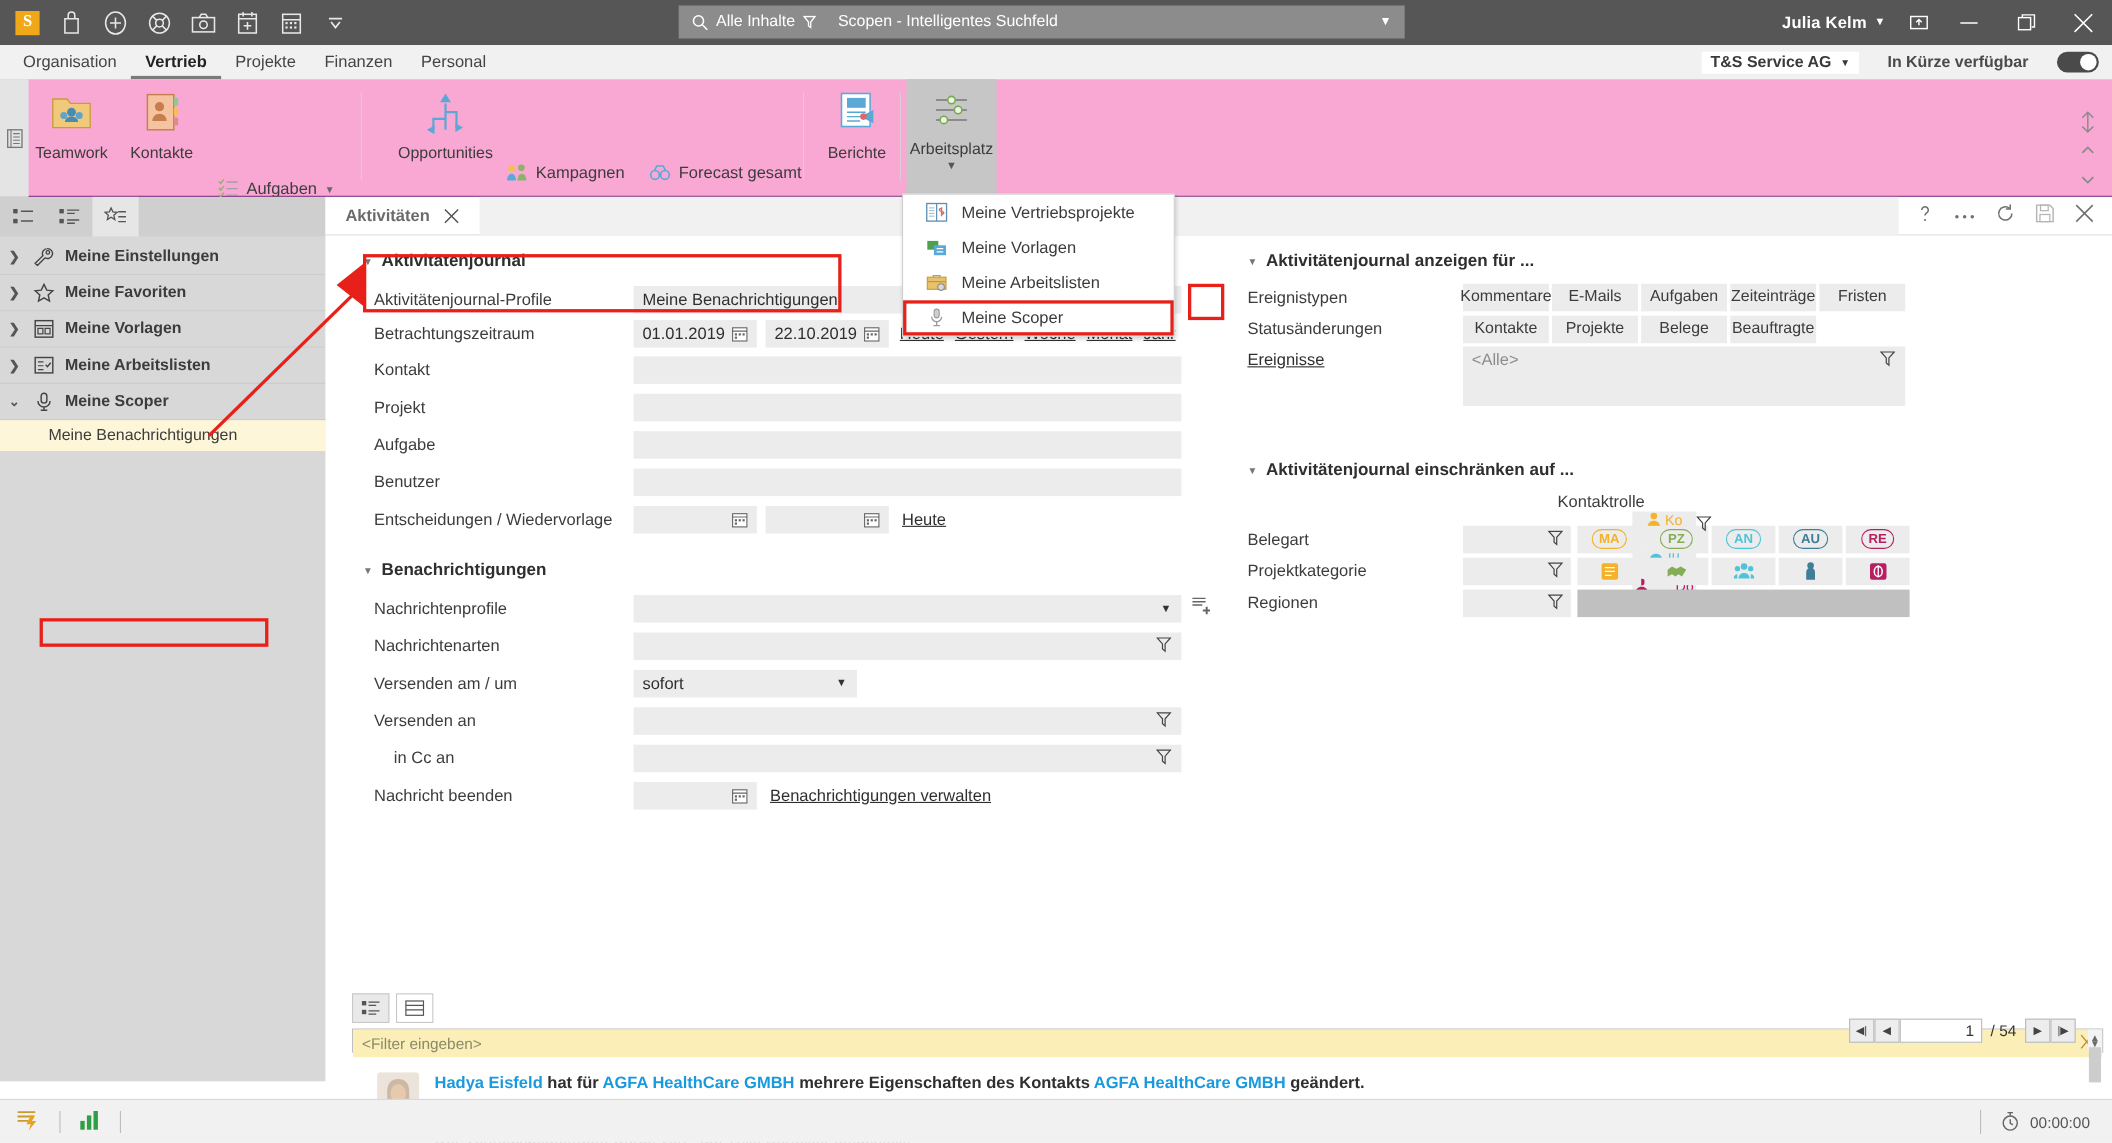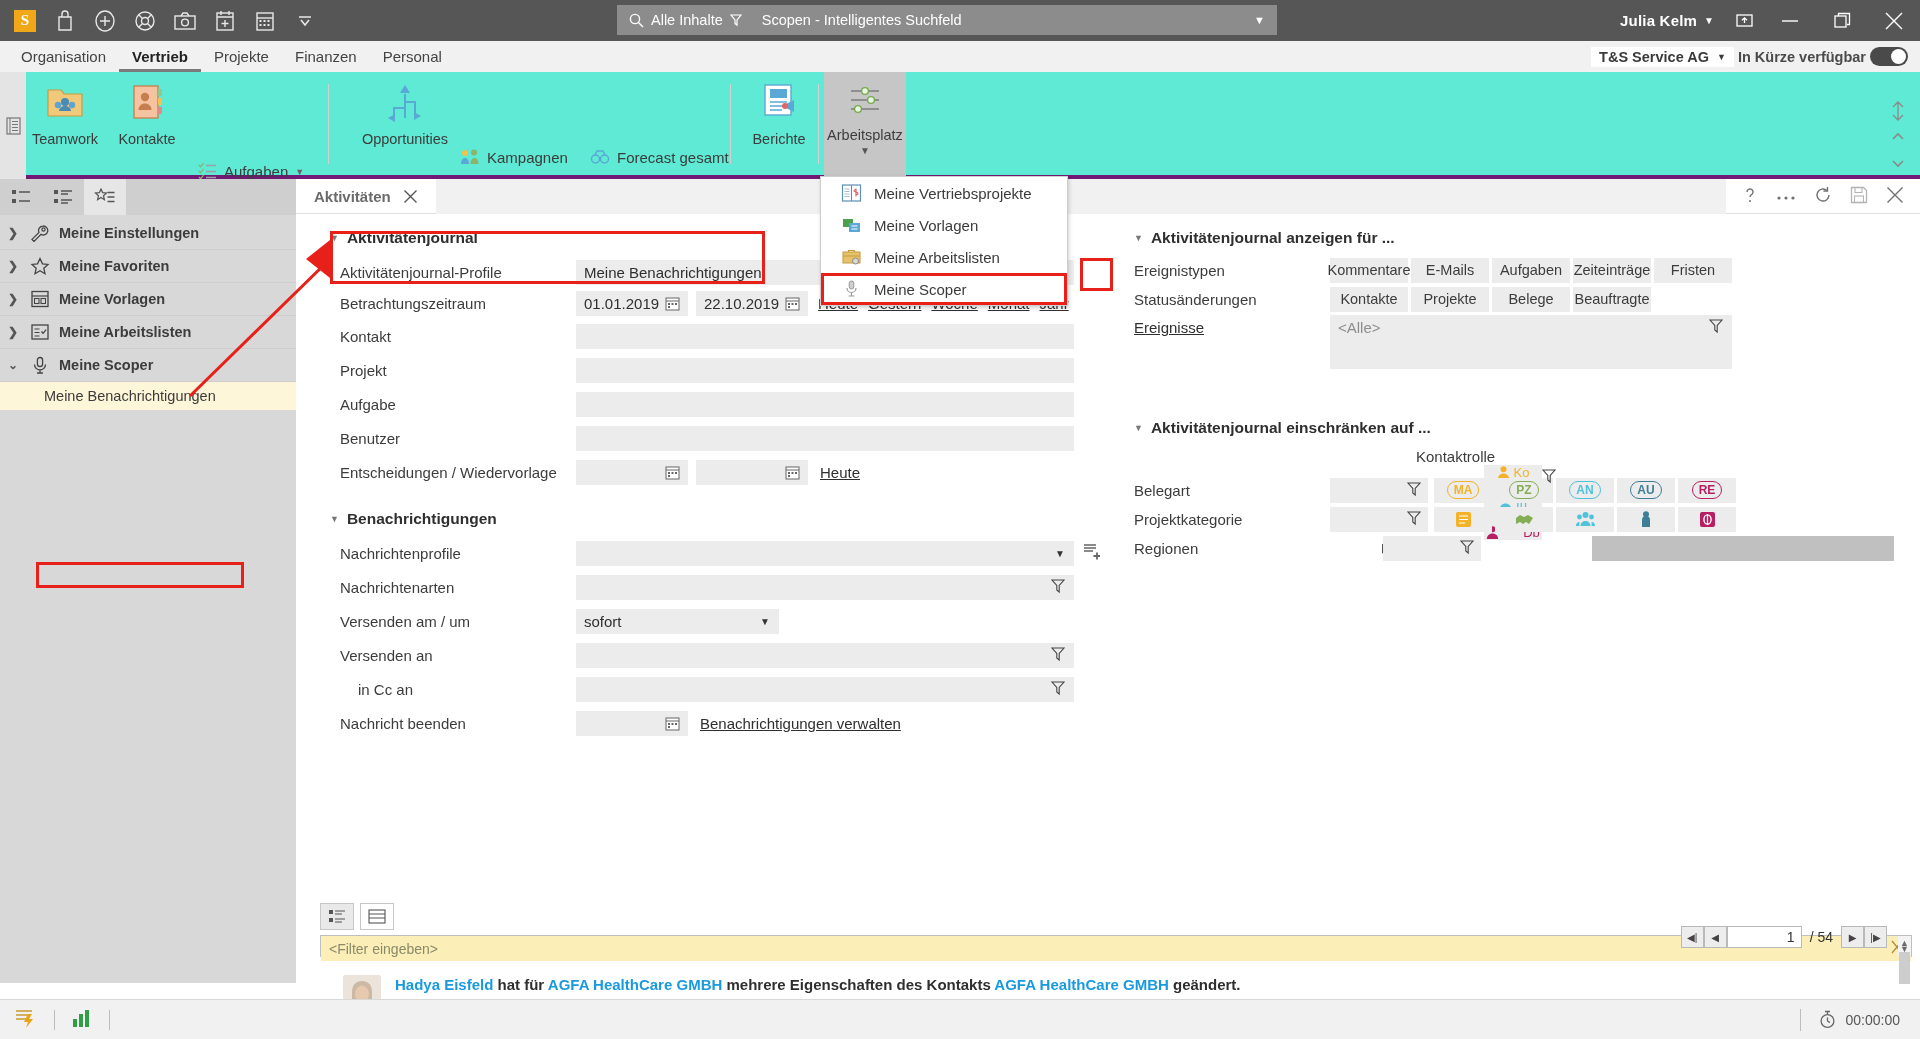--- a/index.html
+++ b/index.html
@@ -46,39 +46,39 @@
   
   .menubar {
     position:absolute; top:41px; left:0; width:1920px; height:31px;
     background:#f1f1f1; display:flex; align-items:center; padding-left:8px;
   }
   .menu-item {
     padding:0 13px; height:31px; line-height:31px; font-size:15px; color:#444;
   }
   .menu-item.active { font-weight:bold; color:#222; border-bottom:3px solid #7b7b7b; }
   .menu-right {
-    position:absolute; right:12px; top:0; height:31px; display:flex; align-items:center; gap:4px;
+    position:absolute; right:12px; top:0; height:31px; display:flex; align-items:center; gap:26px;
   }
   .company-pill {
     background:#fff; padding:2px 8px; font-weight:bold; color:#3a3a3a; font-size:14.5px;
     display:flex; align-items:center; gap:8px;
   }
   .avail-label { font-weight:bold; color:#4a4a4a; font-size:14.5px; }
   .toggle {
     width:38px; height:19px; border-radius:10px; background:#4a4a4a; position:relative;
   }
   .toggle::after {
     content:""; position:absolute; right:2px; top:2px; width:15px; height:15px;
     border-radius:50%; background:#fff;
   }
 
   
   .ribbon {
     position:absolute; top:72px; left:0; width:1920px; height:107px;
-    background:#5eead4; border-bottom:4px solid #701a75;
+    background:#f9a8d4; border-bottom:1px solid #701a75;
   }
   .ribbon-rail {
     position:absolute; left:0; top:0; width:26px; height:107px; background:#e4e4e4;
     display:flex; align-items:center; justify-content:center;
   }
   .rb-big {
     position:absolute; width:78px; text-align:center; top:8px;
   }
   .rb-big .lbl { font-size:14.5px; color:#3c3c3c; margin-top:4px; }
   .rb-small {
@@ -941,21 +941,21 @@
       <div class="icochip">
         <svg width="17" height="17" viewBox="0 0 17 17">
             <rect x="1" y="1" width="15" height="15" rx="2" fill="#b81f62"></rect>
             <ellipse cx="8.5" cy="8.5" rx="3.6" ry="4.6" fill="none" stroke="#fff" stroke-width="1.4"></ellipse>
             <path d="M8.5 3v11" stroke="#fff" stroke-width="1.2"></path>
           </svg>
       </div>
     </div>
 
 
-    <div class="frow" style="margin-top:3px;justify-content:space-between;">
+    <div class="frow" style="margin-top:3px;">
       <div class="flabel" style="width:196px;">Regionen</div>
       <div class="finput" style="width:98px;">
         <span style="position:absolute; right:7px; top:4px;"><svg width="14" height="15" viewBox="0 0 14 15">
               <path d="M1 1h12L8.2 6.4V13L5.8 11V6.4z" fill="none" stroke="#444" stroke-width="1.1"></path>
             </svg></span>
       </div>
       <div style="width:6px;"></div>
       <div class="finput dark" style="width:302px;"></div>
     </div>
   </div>

